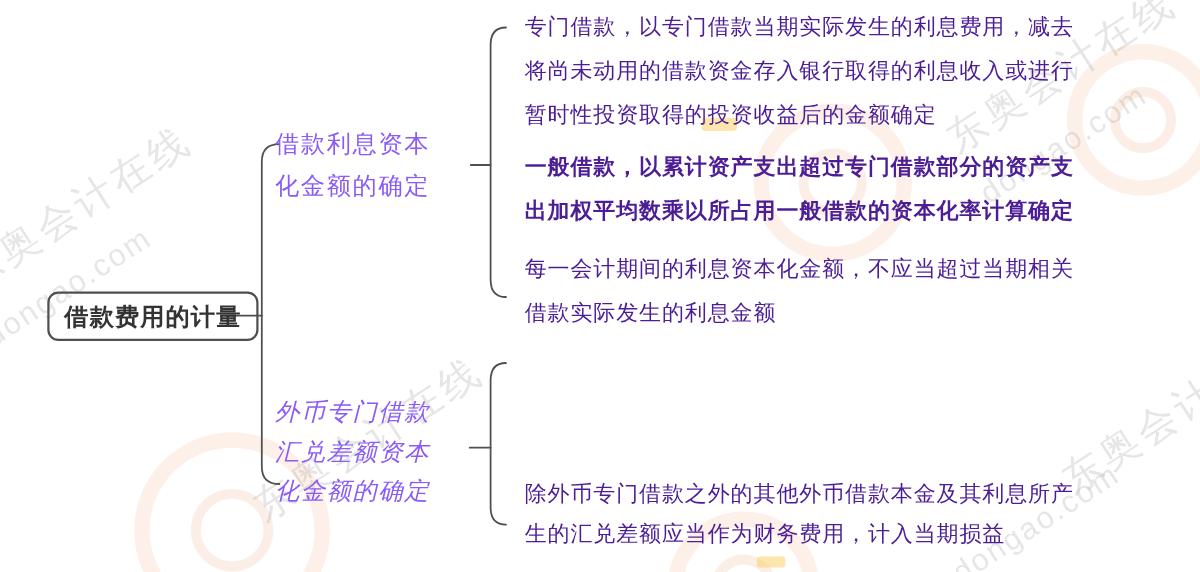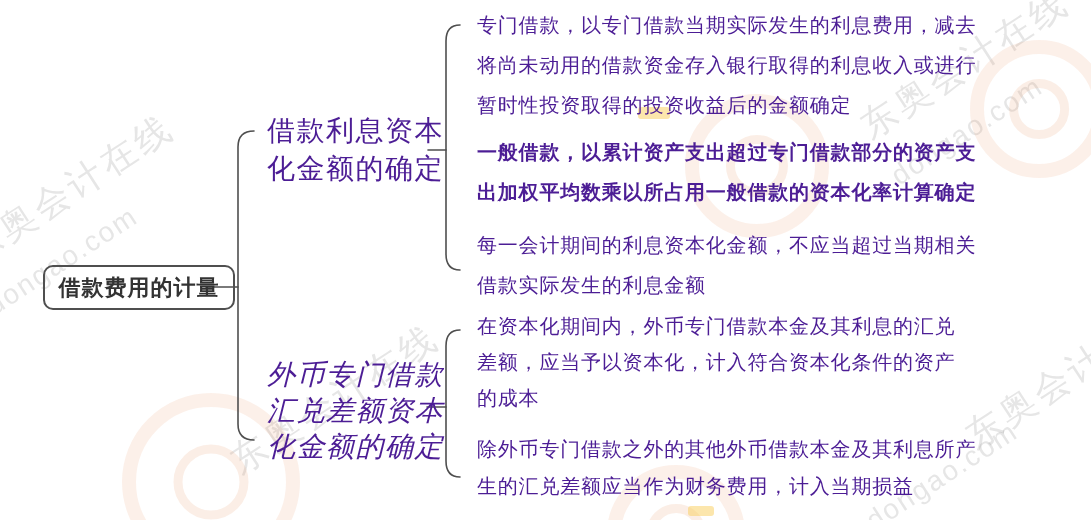--- a/index.html
+++ b/index.html
@@ -57,25 +57,25 @@
     justify-content: center;
     font-size: 22px;
     font-weight: bold;
     letter-spacing: 1px;
     box-sizing: border-box;
     background: transparent;
     margin-left: 30px;
   }
   .branch-label {
     position: absolute;
-    left: 267px;
-    font-size: 28px;
+    left: 250px;
+    font-size: 22px;
     letter-spacing: 1.5px;
     white-space: pre-line;
-    color: #4c1d95;
+    color: #8b5cf6;
   }
   .branch-label.b1 { top: 112px; line-height: 38px; }
   .branch-label.b2 { top: 357px; line-height: 36px; font-style: italic; }
   .leaf {
     position: absolute;
     left: 477px;
     width: 560px;
     font-size: 20px;
     letter-spacing: 0.8px;
     line-height: 40px;
@@ -140,20 +140,17 @@
   <div class="leaf l1">专门借款，以专门借款当期实际发生的利息费用，减去
 将尚未动用的借款资金存入银行取得的利息收入或进行
 暂时性投资取得的投资收益后的金额确定</div>
 
   <div class="leaf l2">一般借款，以累计资产支出超过专门借款部分的资产支
 出加权平均数乘以所占用一般借款的资本化率计算确定</div>
 
   <div class="leaf l3">每一会计期间的利息资本化金额，不应当超过当期相关
 借款实际发生的利息金额</div>
 
-  <div class="leaf l4">在资本化期间内，外币专门借款本金及其利息的汇兑
-差额，应当予以资本化，计入符合资本化条件的资产
-的成本</div>
 
   <div class="leaf l5">除外币专门借款之外的其他外币借款本金及其利息所产
 生的汇兑差额应当作为财务费用，计入当期损益</div>
 
 </div>
 
 </body></html>

